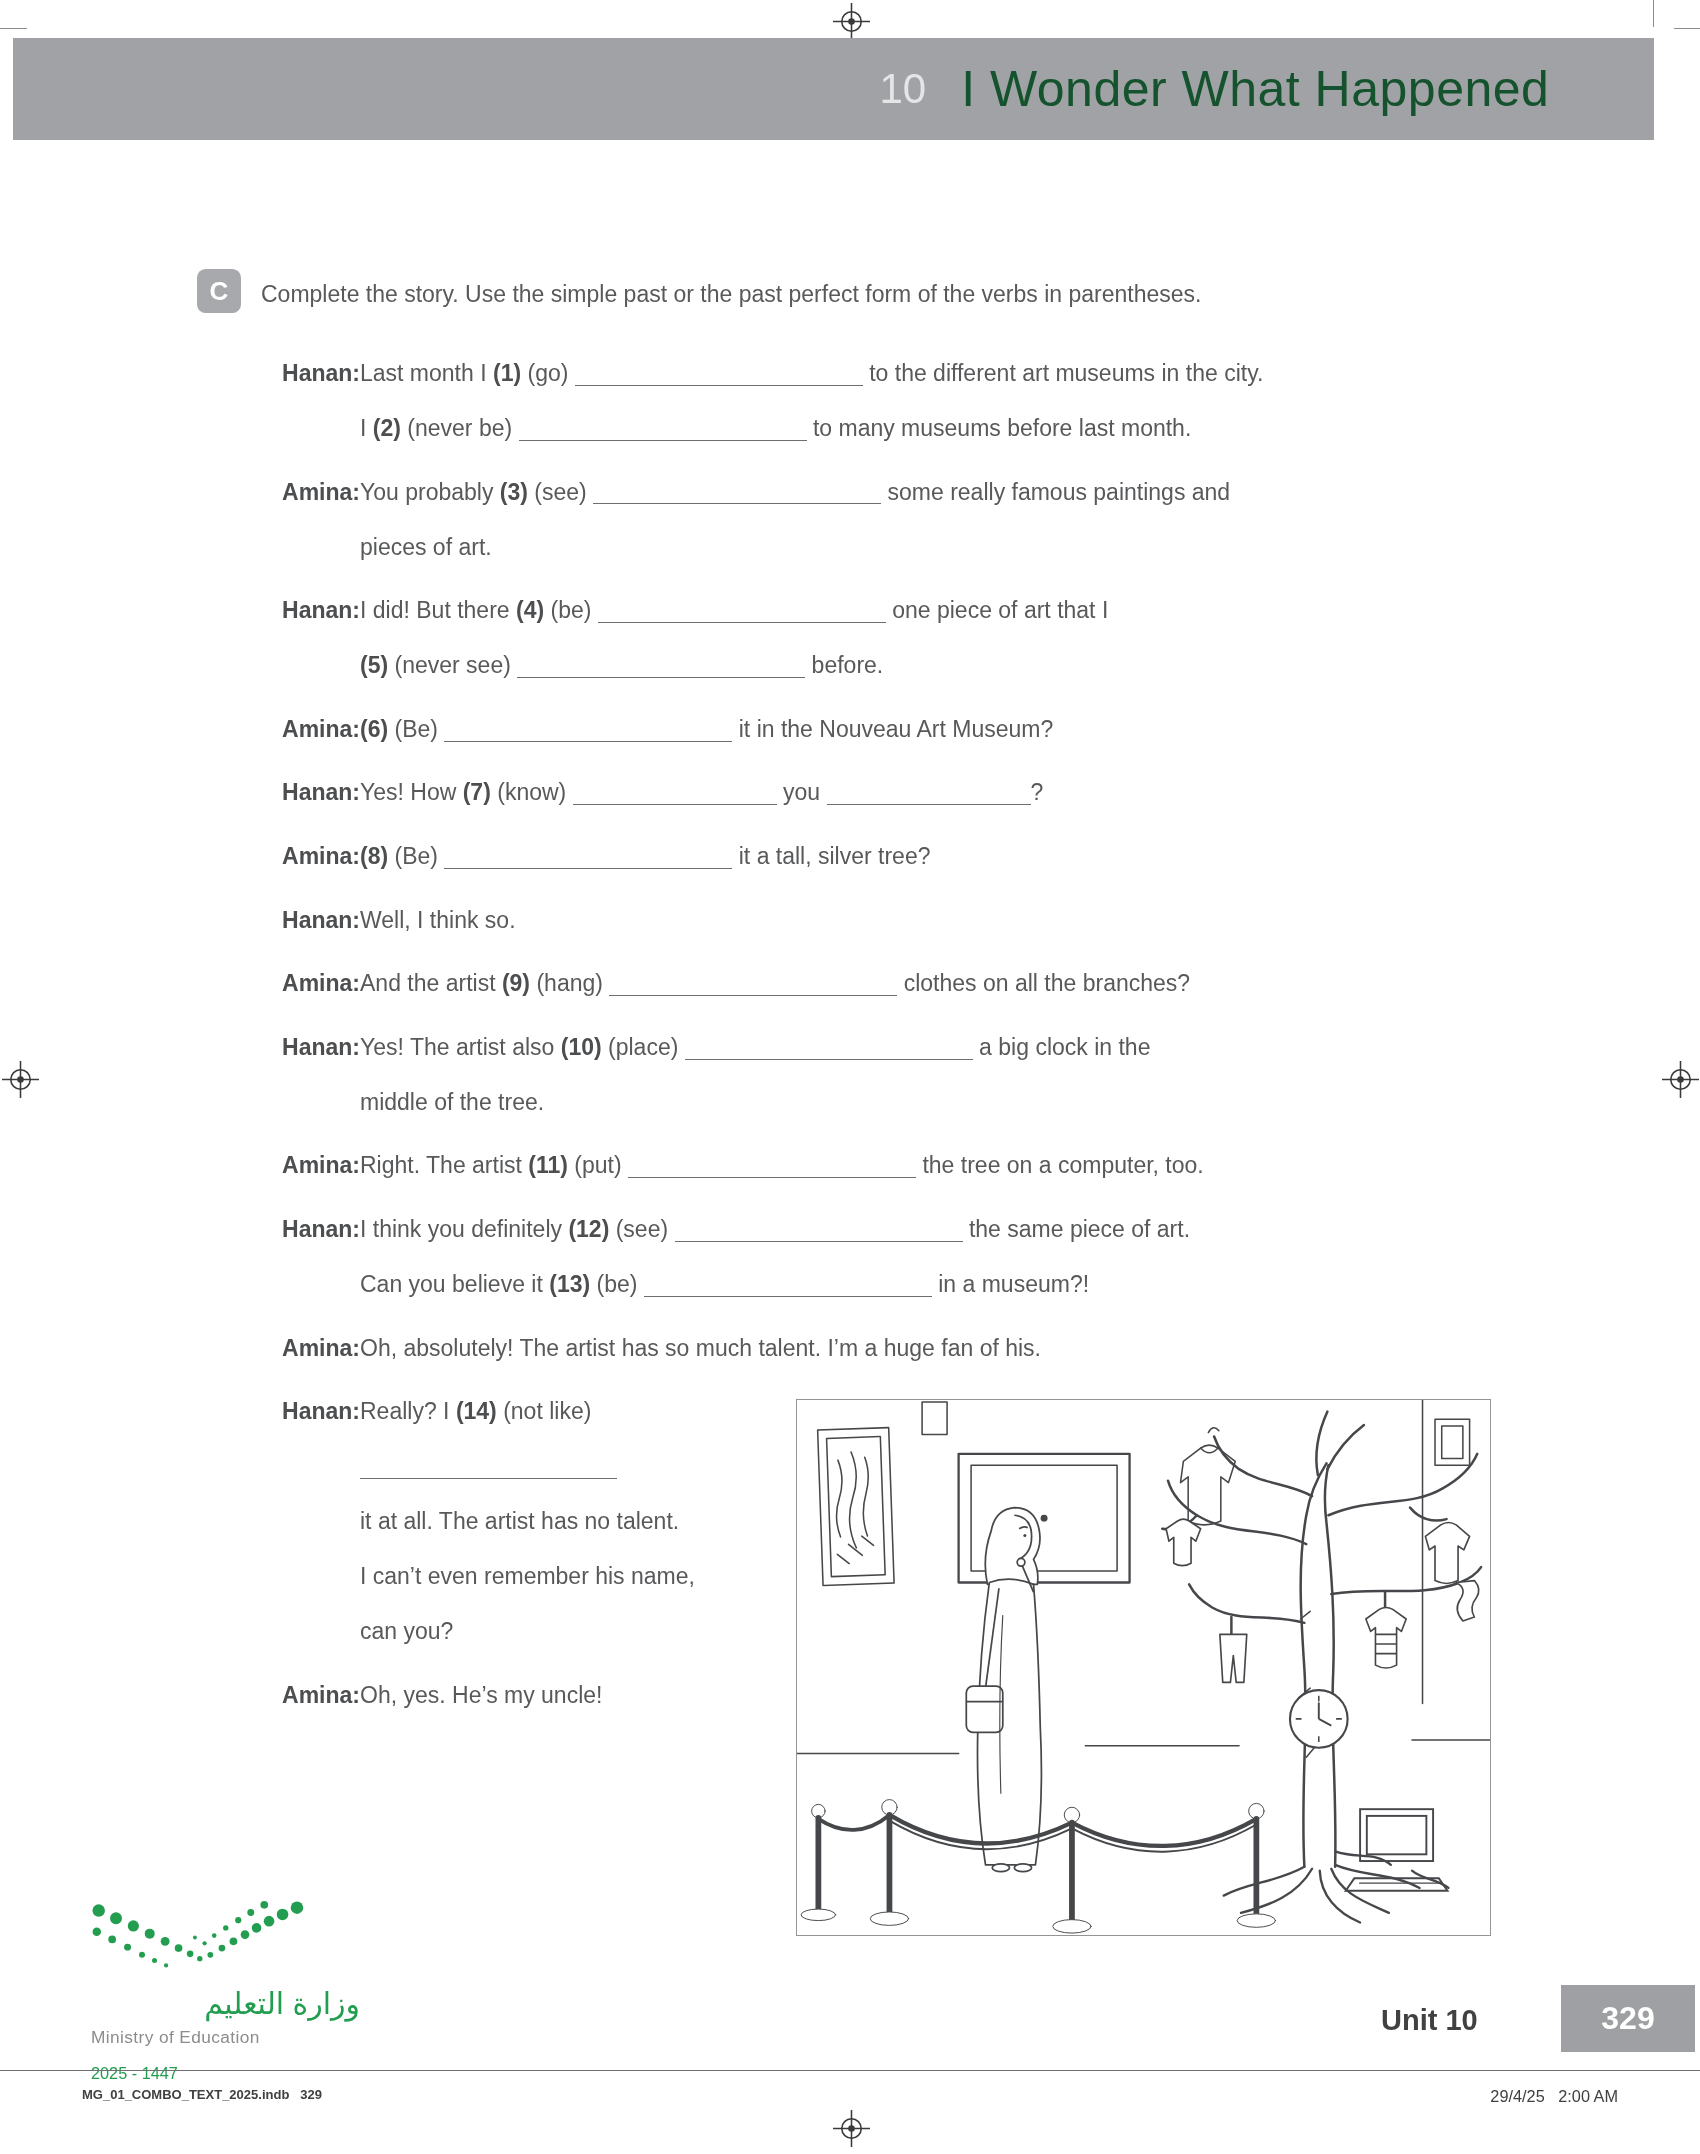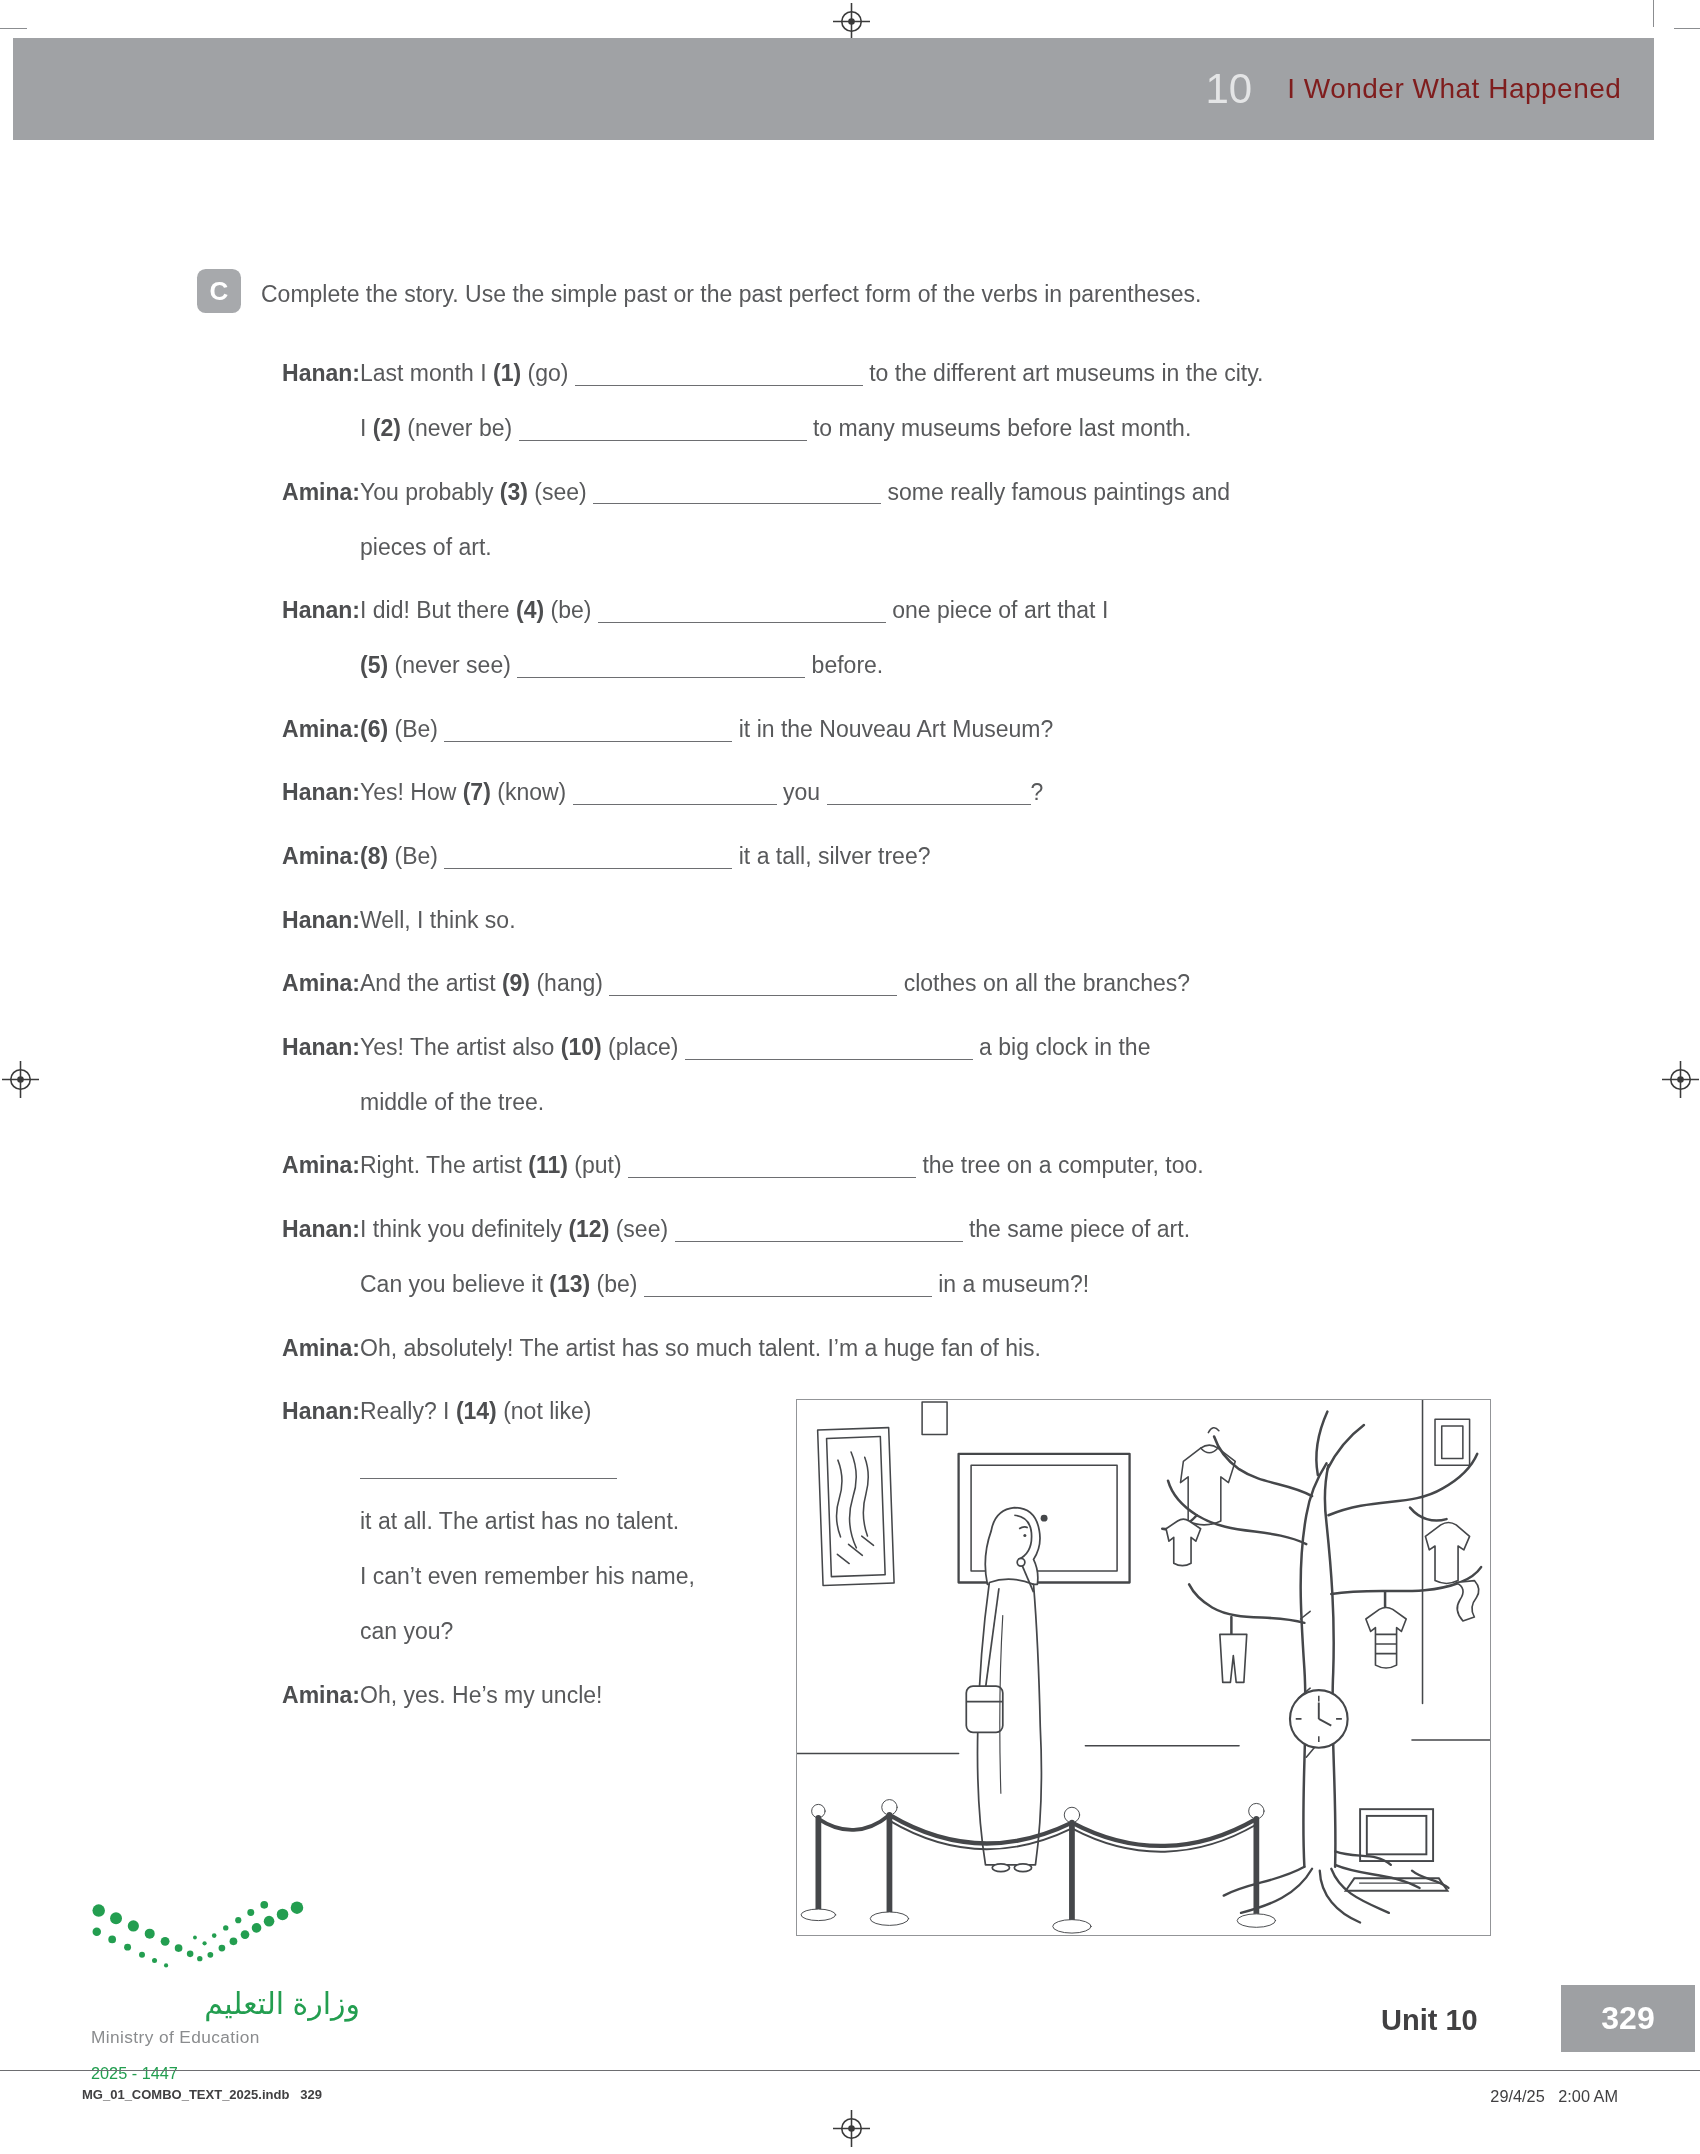--- a/index.html
+++ b/index.html
@@ -2,23 +2,23 @@
 <html><head>
 <meta charset="utf-8">
 <style>
   html,body{margin:0;padding:0;background:#fff;}
   .page{position:relative;width:1700px;height:2155px;background:#fff;overflow:hidden;
         font-family:"Liberation Sans","DejaVu Sans",sans-serif;color:#58595b;}
 
   
   .band{position:absolute;left:13.4px;top:38px;width:1641px;height:102px;background:#a0a2a5;
         display:flex;align-items:center;justify-content:flex-end;gap:35px;
-        padding-right:33px;box-sizing:border-box;}
+        padding-right:105px;box-sizing:border-box;}
   .band .num{font-size:42px;color:#e4e5e6;}
-  .band .title{font-size:28px;color:#7f1d1d;letter-spacing:0.5px;}
+  .band .title{font-size:50px;color:#14532d;letter-spacing:0.5px;}
 
   
   .trim{position:absolute;background:#8b8d90;}
   .regmark{position:absolute;width:37px;height:37px;}
   .regmark svg{display:block;}
 
   
   .c-box{position:absolute;left:197px;top:269px;width:44px;height:44px;background:#a7a9ac;
          border-radius:8.6px;color:#fff;font-weight:bold;font-size:26px;
          display:flex;align-items:center;justify-content:center;}

